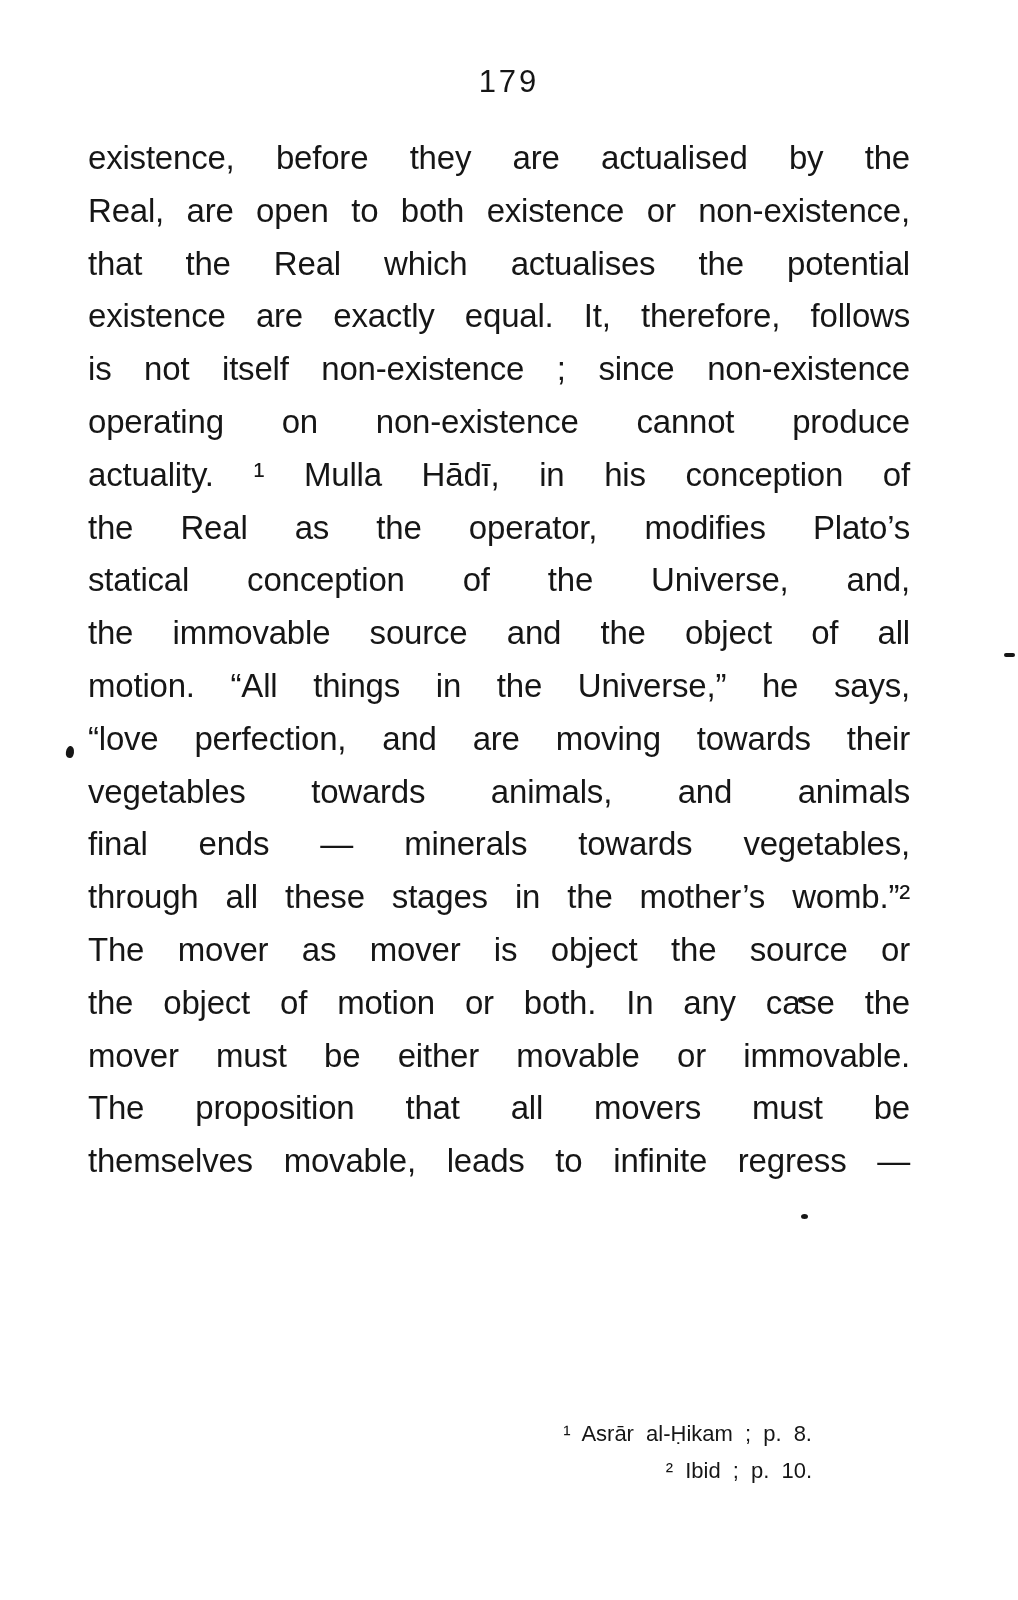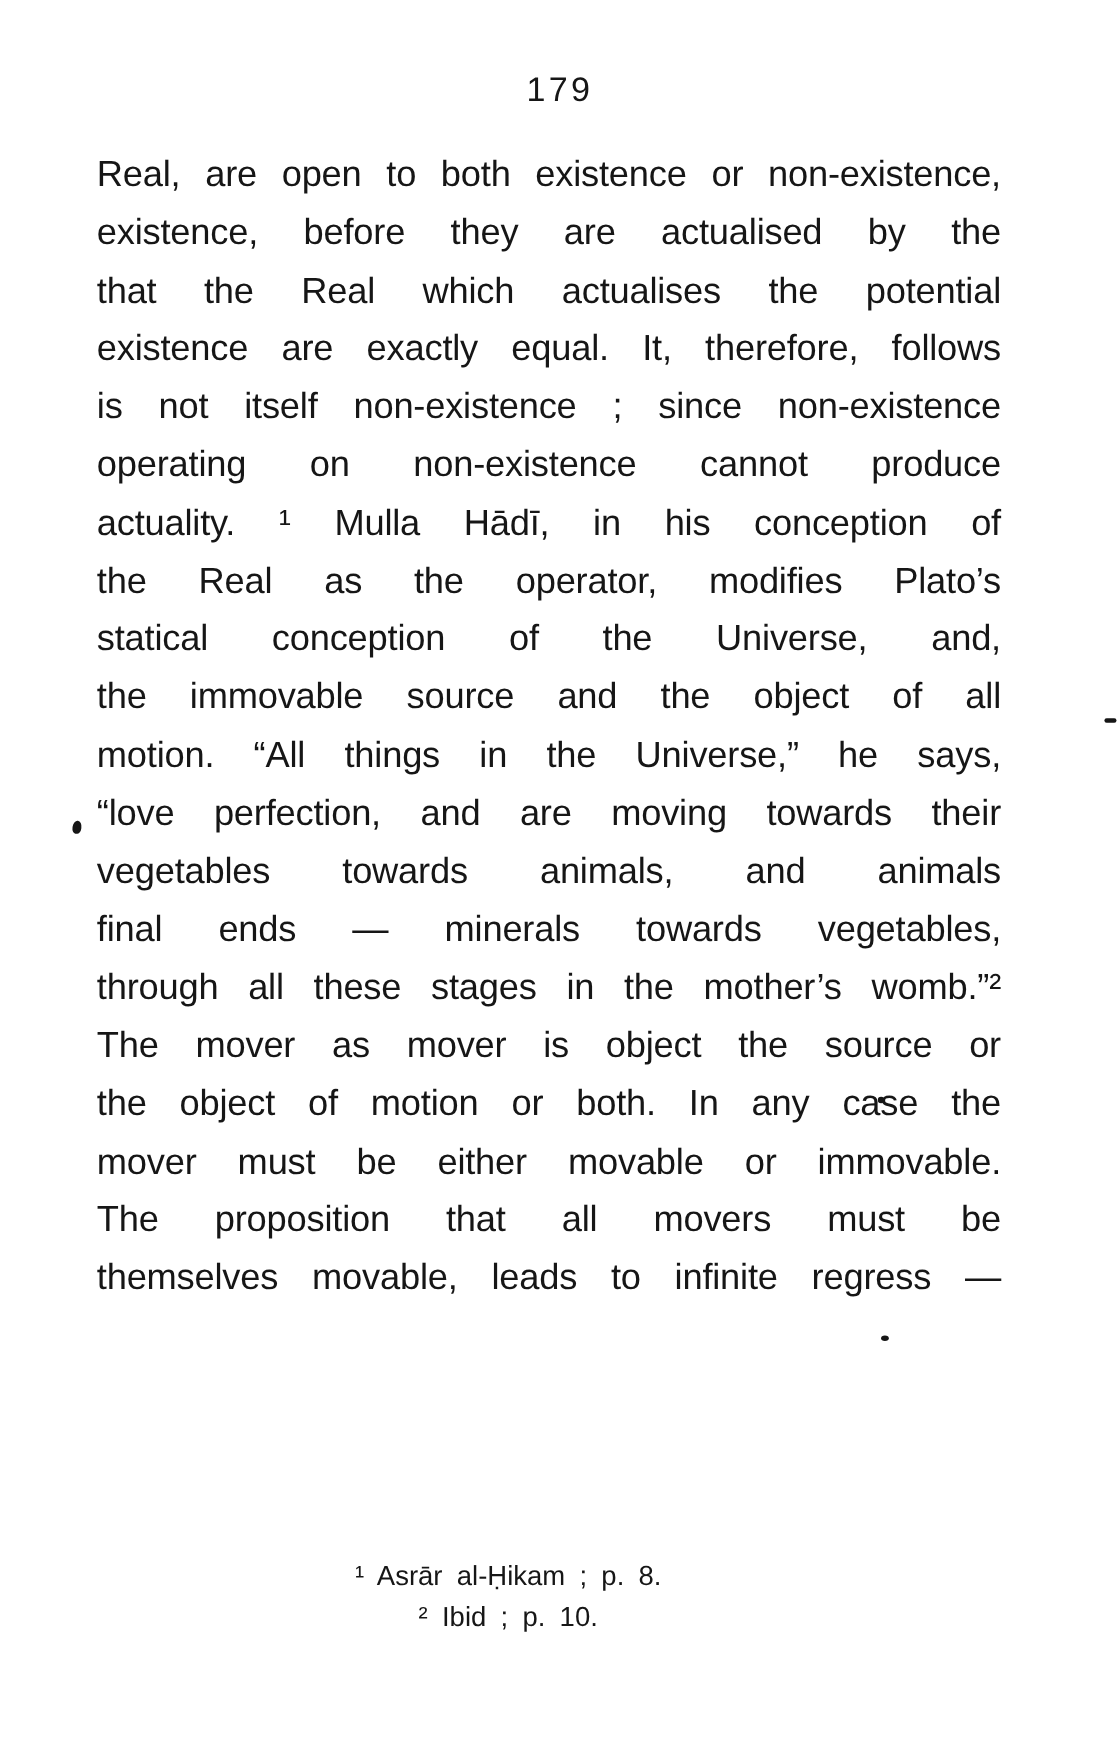--- a/index.html
+++ b/index.html
@@ -48,24 +48,24 @@
     letter-spacing: -0.2px;
     color: var(--ink);
   }
   .footnotes {
     position: absolute;
     top: 1415px;
     left: 112px;
     width: 700px;
   }
   .footnote {
-    font-size: 25px;
+    font-size: 22px;
     line-height: 37px;
     word-spacing: 6px;
-    text-align: center;
+    text-align: right;
     color: var(--ink);
   }
   .speck {
     position: absolute;
     background: var(--ink);
   }
   .speck-margin-comma {
     left: 66px; top: 746px;
     width: 8px; height: 12px;
     border-radius: 60% 60% 50% 50%;
@@ -88,22 +88,22 @@
   }
 </style>
 </head>
 <body>
 
 <div class="page">
 
   <div class="page-number">179</div>
 
   <div class="text-block">
+    <div class="line">existence, before they are actualised by the</div>
     <div class="line">Real, are open to both existence or non-existence,</div>
-    <div class="line">existence, before they are actualised by the</div>
     <div class="line">that the Real which actualises the potential</div>
     <div class="line">existence are exactly equal. It, therefore, follows</div>
     <div class="line">is not itself non-existence ; since non-existence</div>
     <div class="line">operating on non-existence cannot produce</div>
     <div class="line">actuality. ¹ Mulla Hādī, in his conception of</div>
     <div class="line">the Real as the operator, modifies Plato’s</div>
     <div class="line">statical conception of the Universe, and,</div>
     <div class="line">the immovable source and the object of all</div>
     <div class="line">motion. “All things in the Universe,” he says,</div>
     <div class="line">“love perfection, and are moving towards their</div>

